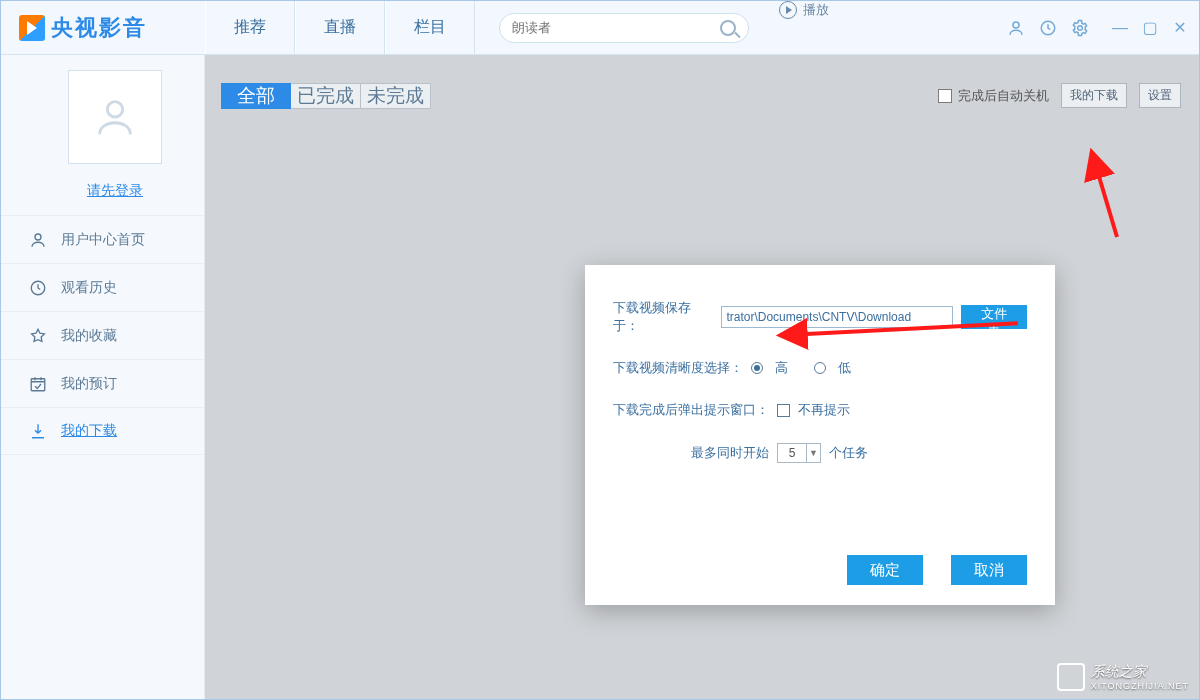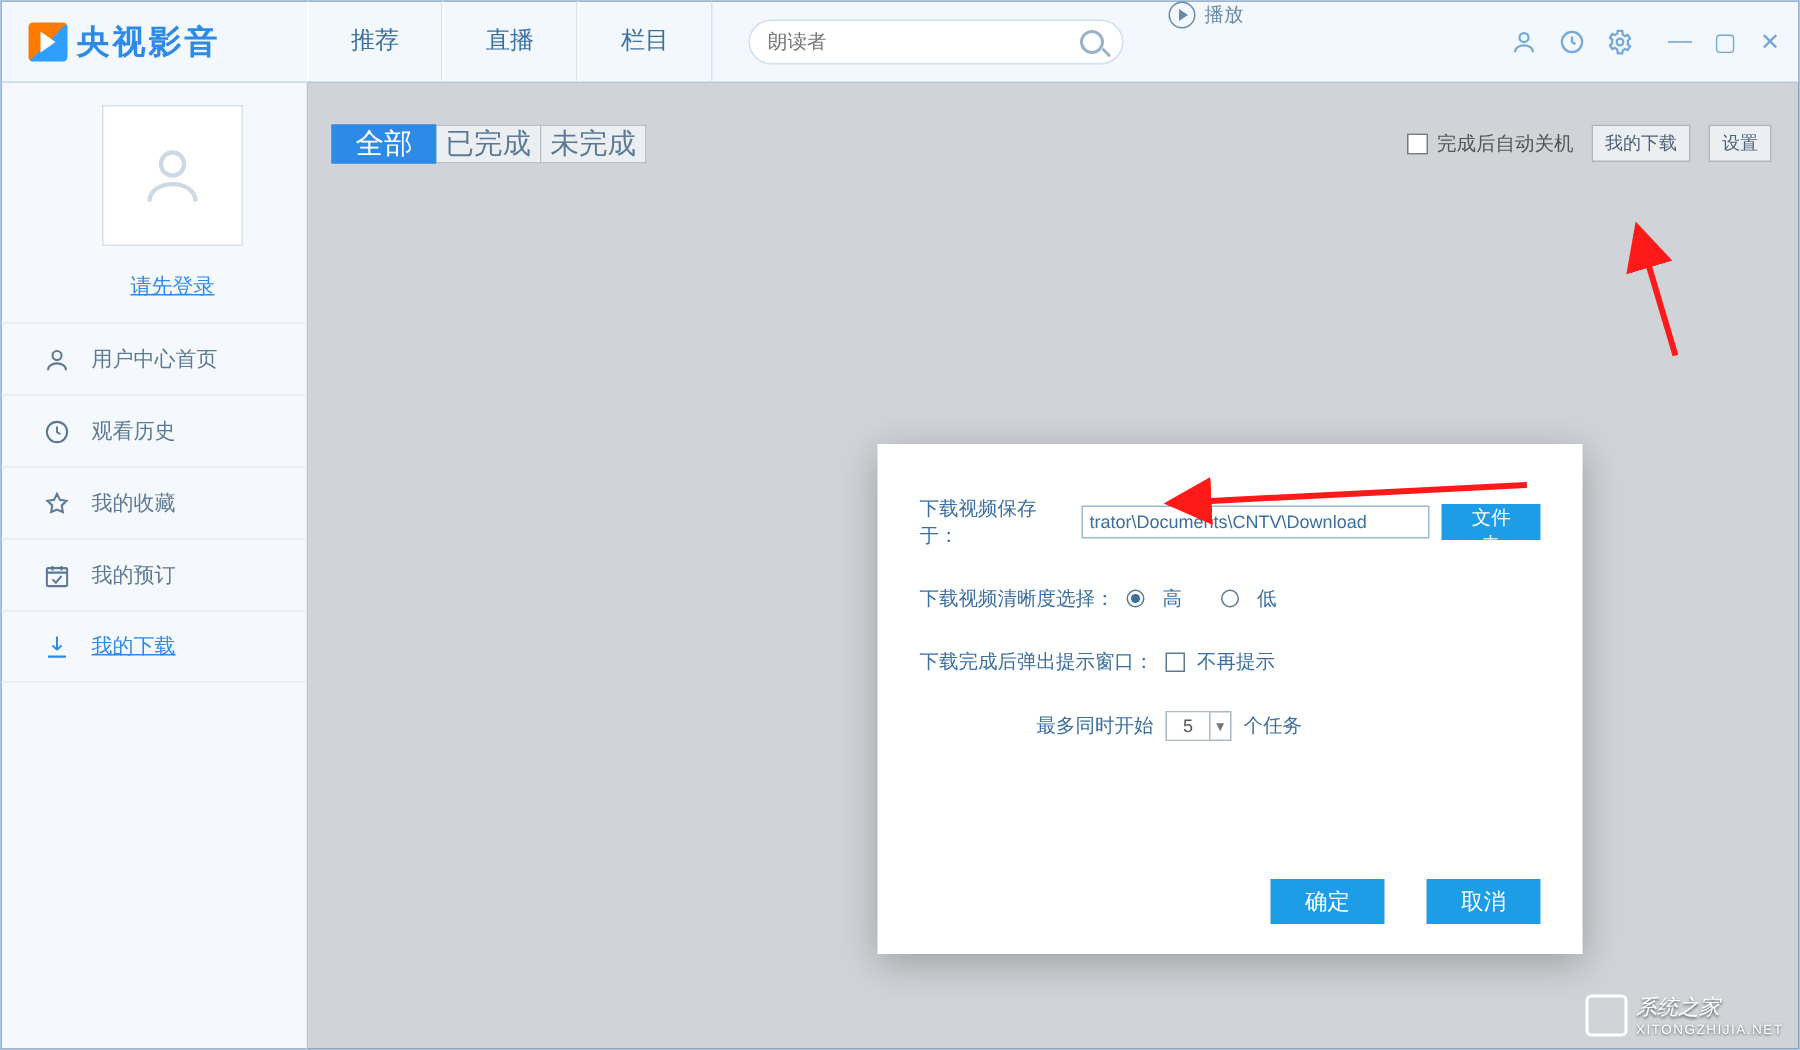--- a/index.html
+++ b/index.html
@@ -116,21 +116,21 @@
   .mini-btn{ border:1px solid #adb6bd; background:#eceff2; color:#4e6277; font-size:12px; padding:3px 8px; cursor:pointer;}
   .empty-text{ position:absolute; right:155px; top:390px; color:#9aa5ae; letter-spacing:8px;}
   .dots{ position:absolute; right:155px; top:372px; color:#9aa5ae; letter-spacing:4px; font-size:11px;}
 
   
   .dialog{
     position:absolute; left:380px; top:210px; width:470px; height:340px;
     background:#fff; box-shadow:0 6px 24px rgba(0,0,0,.25);
     padding:34px 28px 20px 28px;
     color:#3a6fa0; font-size:13px;
-    display:flex; flex-direction:column; gap:24px;margin-top:31px;
+    display:flex; flex-direction:column; gap:24px;
   }
   .drow{ display:flex; align-items:center; gap:8px;}
   .drow .lab{ color:#3a6fa0;}
   .path-input{ width:240px; height:22px; border:1px solid #9cb9d2; padding:0 4px; color:#3a6fa0; font-size:12px; background:#fff;}
   .blue-btn{ height:24px; padding:0 14px; background:#1e9de7; color:#fff; border:none; font-size:13px; cursor:pointer;}
   .radio{ width:12px;height:12px;border:1px solid #5c7a96;border-radius:50%;display:inline-flex;align-items:center;justify-content:center; margin-right:4px; cursor:pointer;}
   .radio.sel::after{content:"";width:6px;height:6px;border-radius:50%;background:#3a6fa0;}
   .chk2{ width:13px;height:13px;border:1px solid #5c7a96; display:inline-block; cursor:pointer;}
   .num-sel{ width:44px;height:20px;border:1px solid #a9b9c7; display:inline-flex;}
   .num-sel input{width:28px;border:none;text-align:center;font-size:12px;color:#555;outline:none;}

